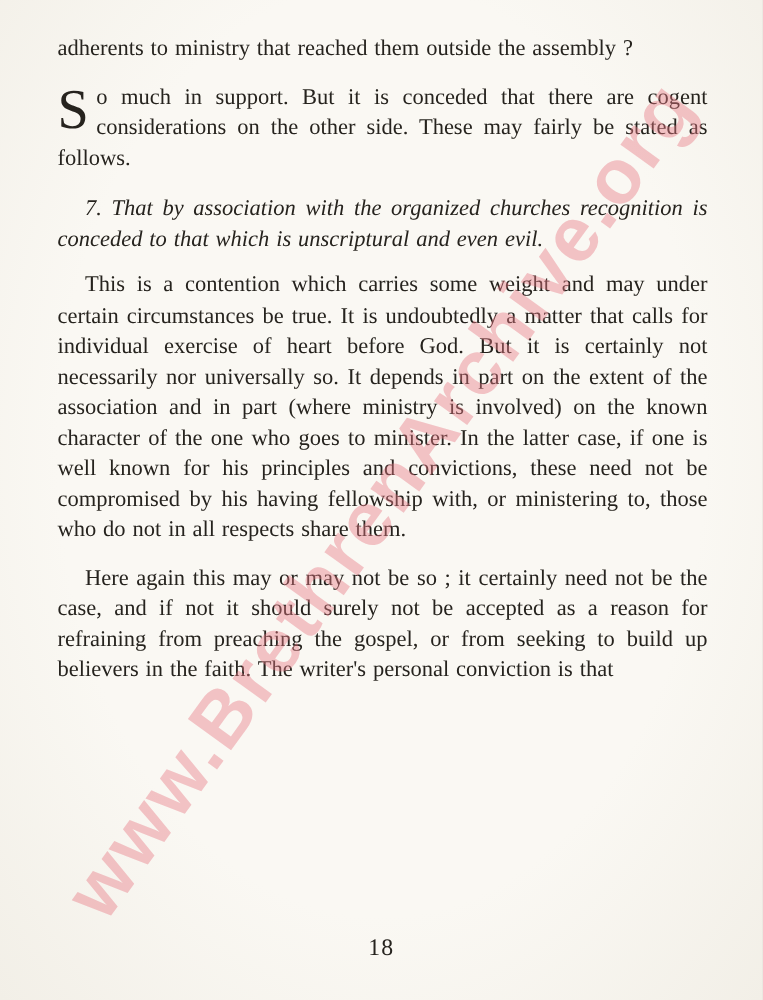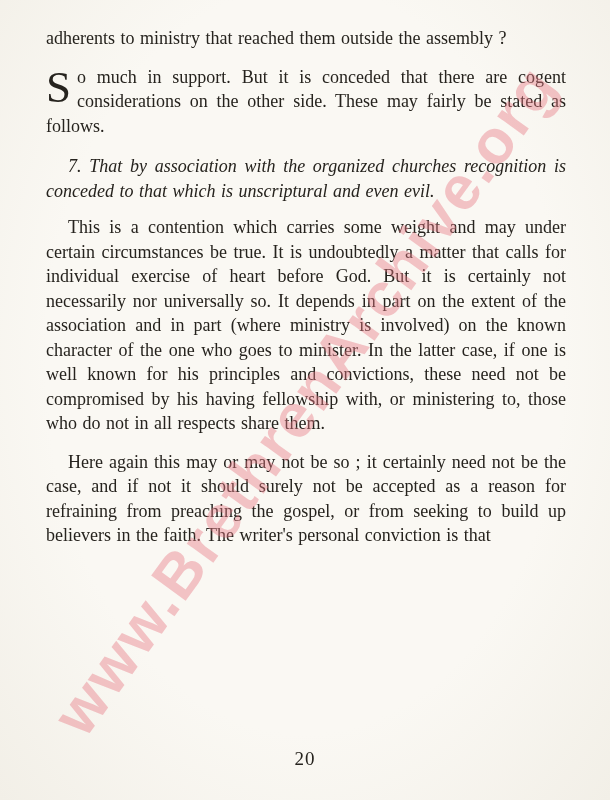--- a/index.html
+++ b/index.html
@@ -88,15 +88,15 @@
 
     <p class="italic indent">7.  That by association with the organized churches recognition is conceded to that which is unscriptural and even evil.</p>
 
     <p class="indent">This is a contention which carries some weight and may under certain circumstances be true.  It is undoubtedly a matter that calls for individual exercise of heart before God.  But it is certainly not necessarily nor universally so.  It depends in part on the extent of the association and in part (where ministry is involved) on the known character of the one who goes to minister.  In the latter case, if one is well known for his principles and convictions, these need not be compromised by his having fellowship with, or ministering to, those who do not in all respects share them.</p>
 
 
     <p class="indent">Here again this may or may not be so ; it certainly need not be the case, and if not it should surely not be accepted as a reason for refraining from preaching the gospel, or from seeking to build up believers in the faith.  The writer's personal conviction is that</p>
 
   </div>
 
-  <div class="page-number">20</div>
+  <div class="page-number">18</div>
 
 </div>
 
 </body></html>

